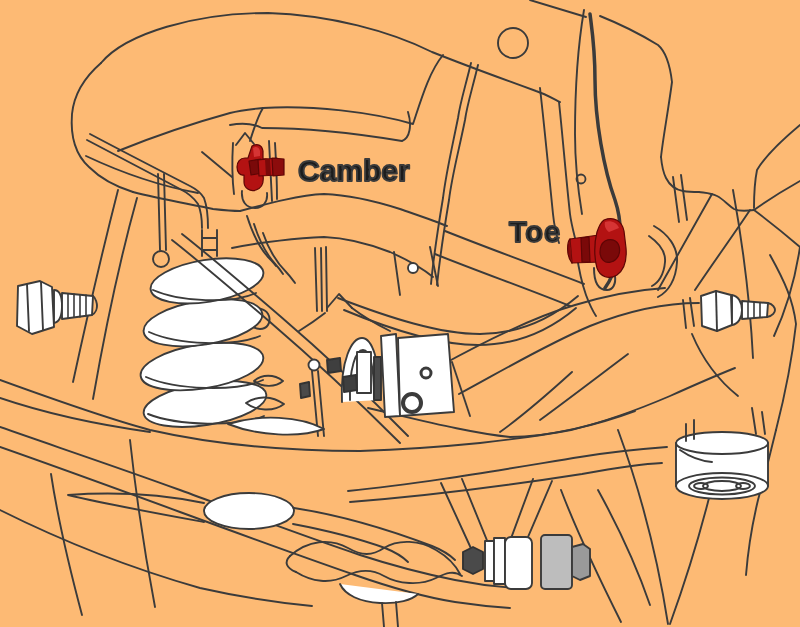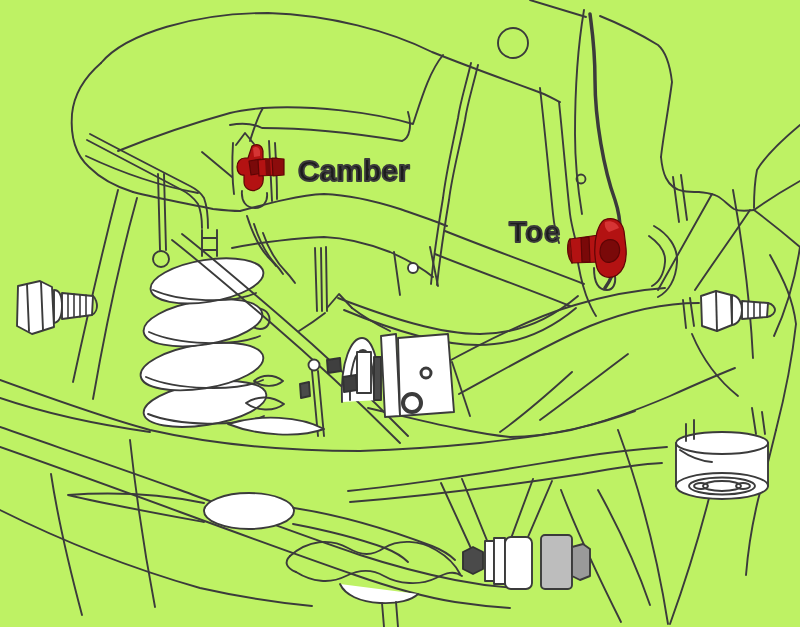--- a/index.html
+++ b/index.html
@@ -1,16 +1,16 @@
 <!DOCTYPE html>
 <html><head>
 <meta charset="utf-8">
 <style>
 html,body{margin:0;padding:0;background:#ffffff;}
-#stage{position:relative;width:800px;height:627px;background:#bef264;overflow:hidden;}
+#stage{position:relative;width:800px;height:627px;background:#fdba74;overflow:hidden;}
 svg{position:absolute;left:0;top:0;}
 .lbl{font-family:"Liberation Sans",sans-serif;font-weight:bold;fill:#1c1c1c;}
 </style>
 </head>
 <body>
 <div id="stage">
 <svg width="800" height="627" viewBox="0 0 800 627" fill="none" stroke="#3b3b3b" stroke-width="1.9" stroke-linecap="round" stroke-linejoin="round">
 
 <g>
   <path d="M101,63 C126,33 196,13 268,13 C330,15 390,31 432,52 C462,64 500,78 536,91 C545,94 552,98 560,102"></path>

